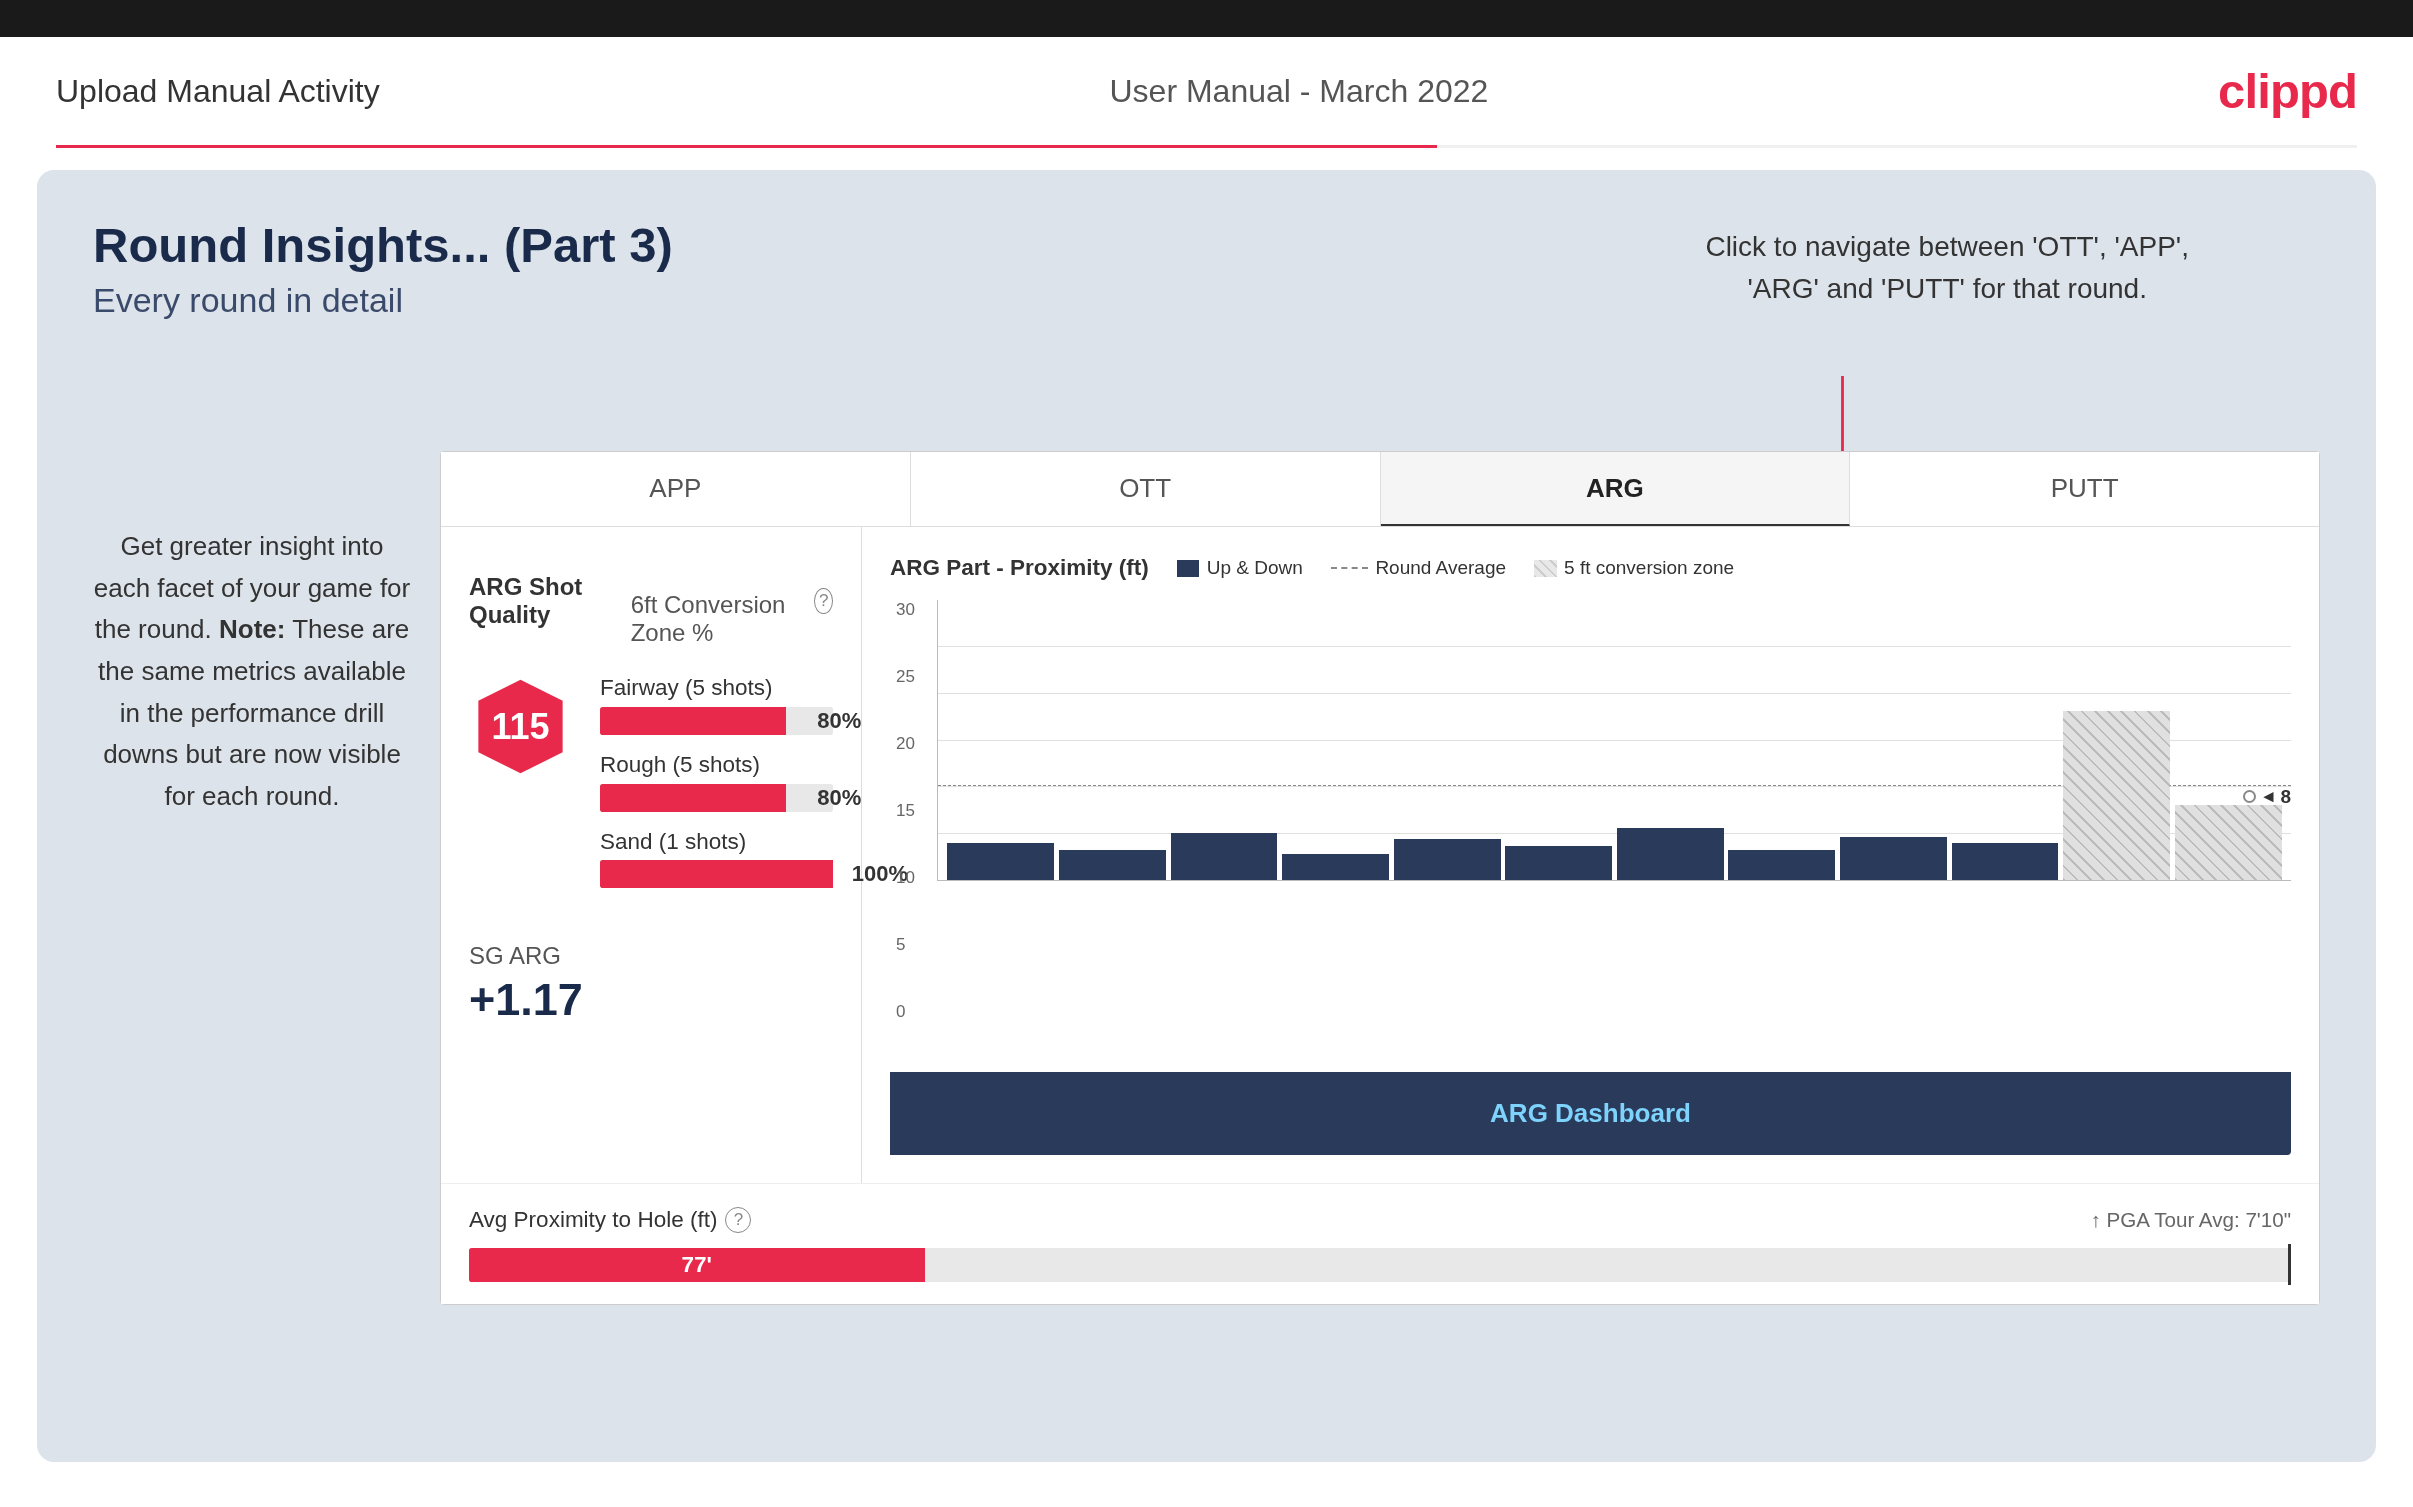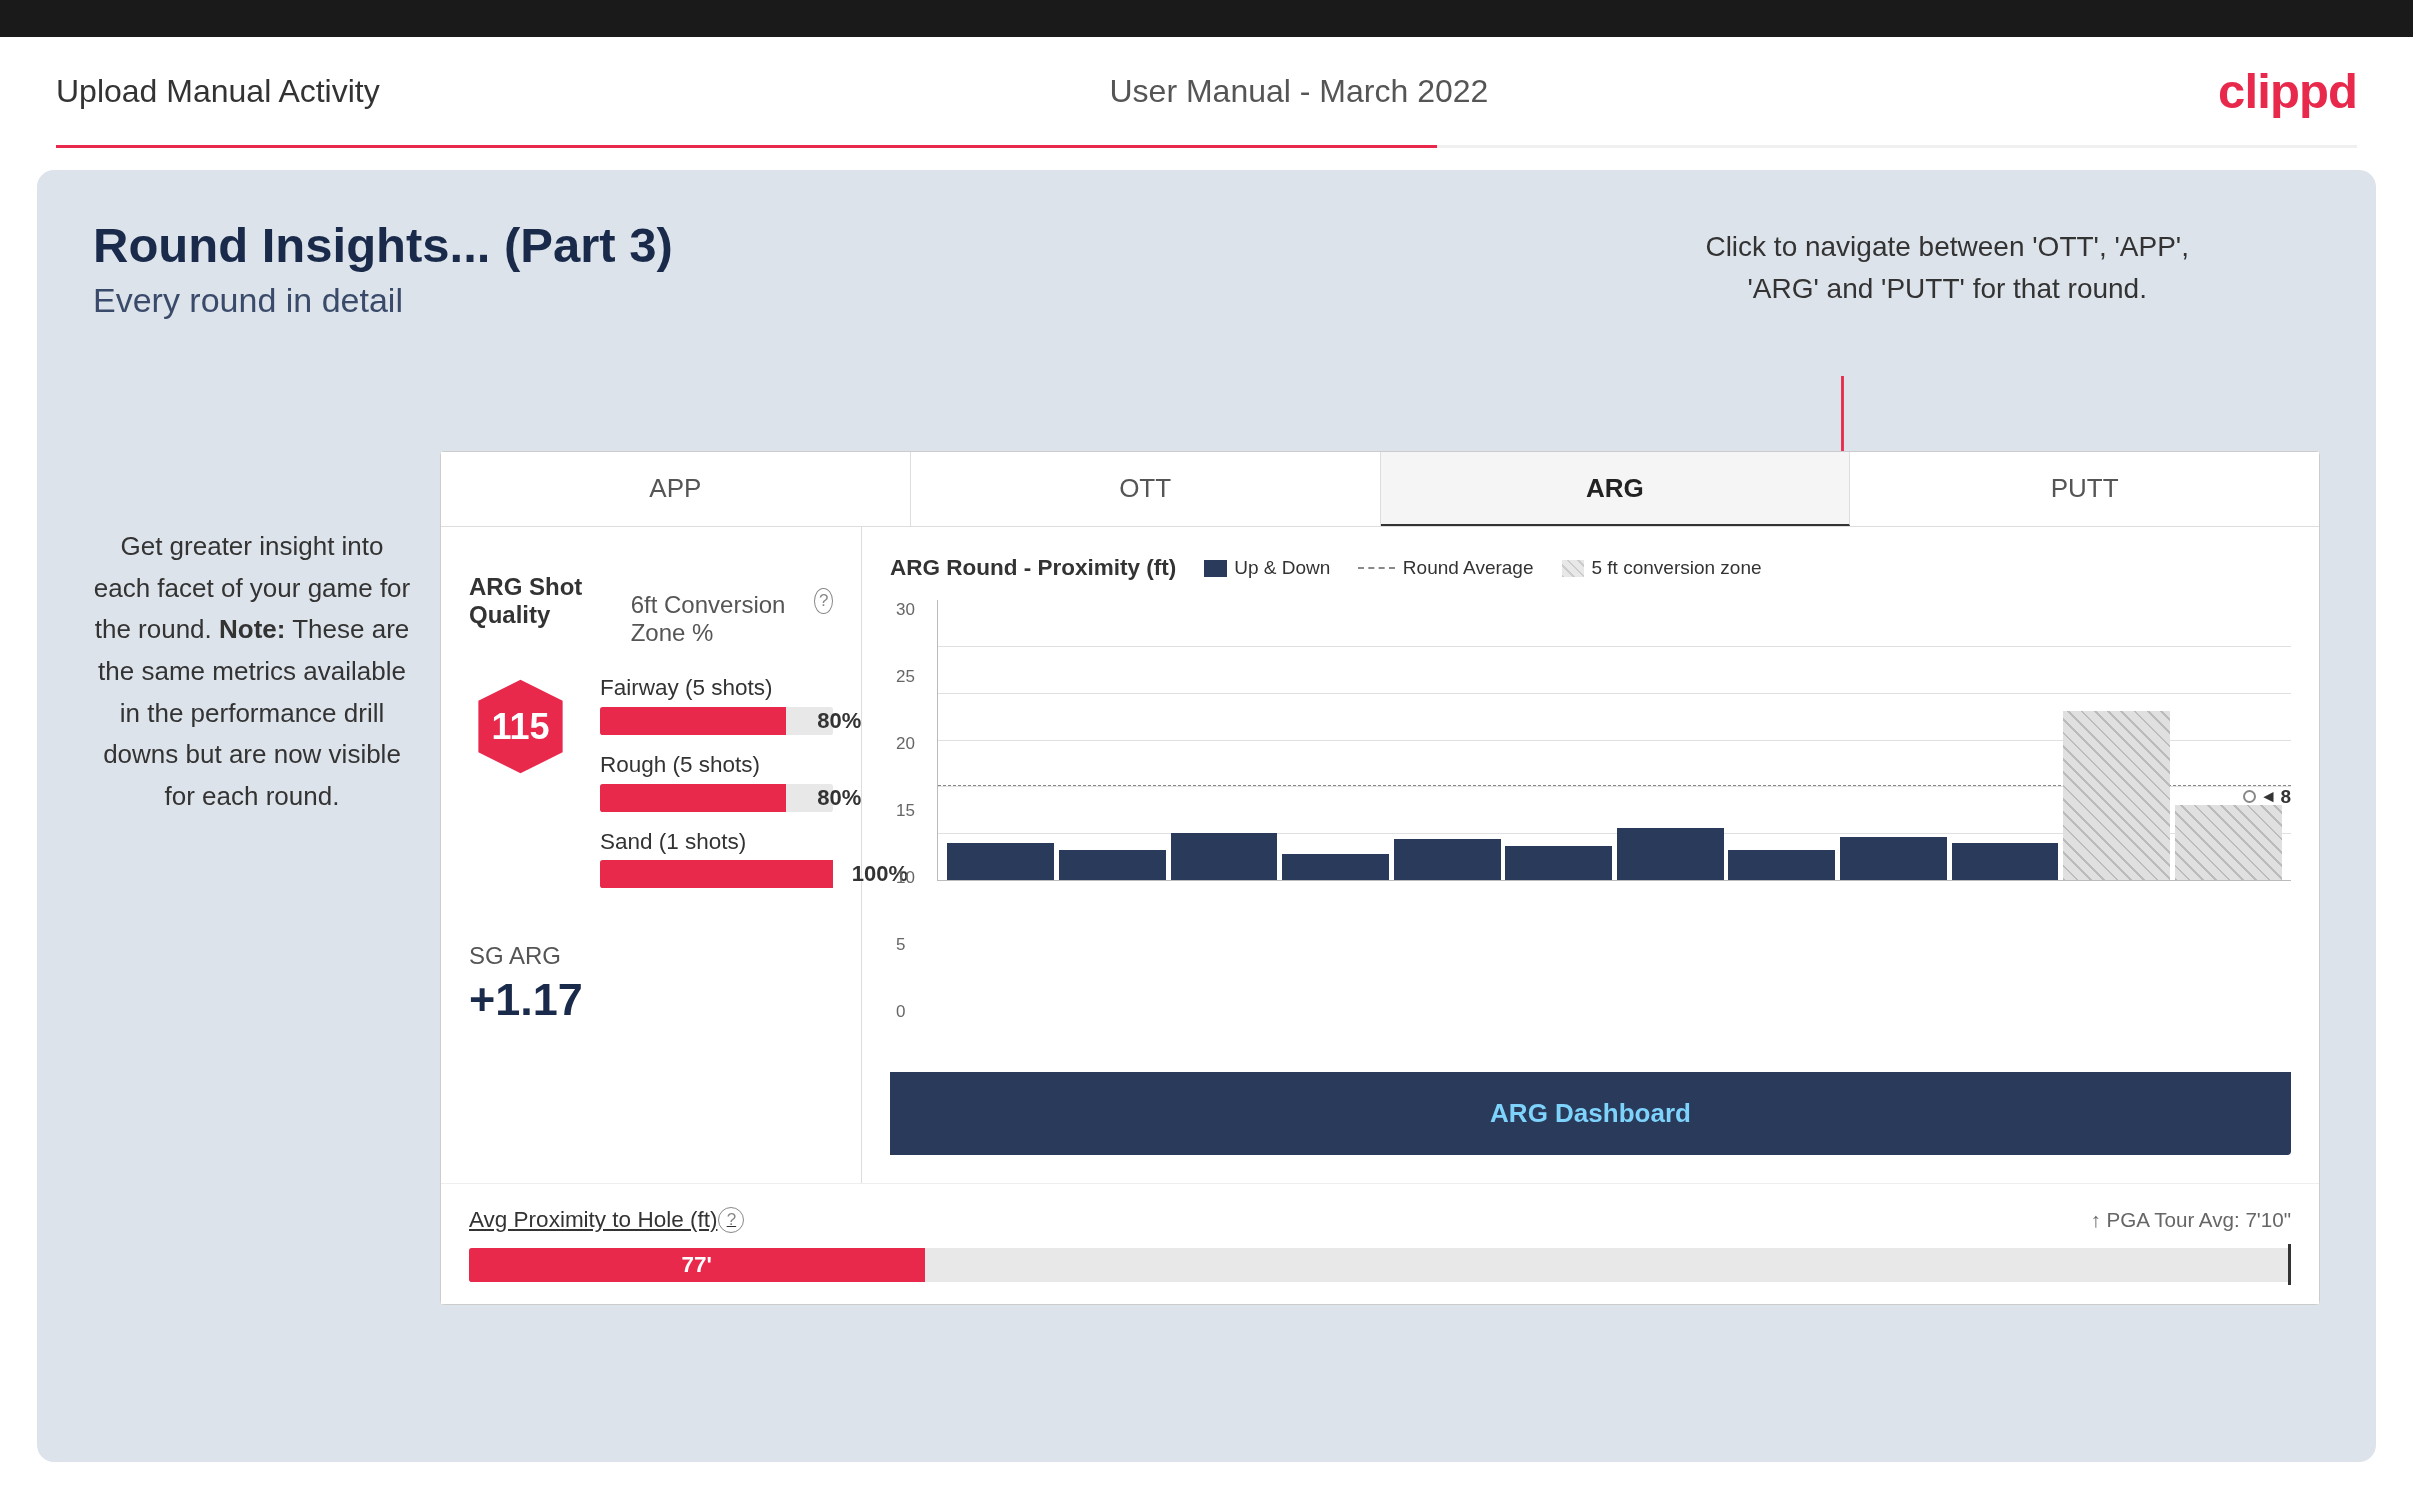--- a/index.html
+++ b/index.html
@@ -467,21 +467,21 @@
 
         <div class="sg-section">
           <div class="sg-label">SG ARG</div>
           <div class="sg-value positive">+1.17</div>
         </div>
       </div>
 
       <div class="chart-panel">
 
         <div class="chart-header">
-          <span class="chart-title">ARG Round - Proximity (ft)</span>
+          <span class="chart-title">ARG Part - Proximity (ft)</span>
           <div class="legend-item">
             <div class="legend-box dark"></div>
             <span>Up &amp; Down</span>
           </div>
           <div class="legend-item">
             <div class="legend-dashed"></div>
             <span>Round Average</span>
           </div>
           <div class="legend-item">
             <div class="legend-box checked"></div>
@@ -533,21 +533,21 @@
             </div>
           </div>
         </div>
 
         <div class="dashboard-btn" style="margin-top:22.5px;">ARG Dashboard</div>
       </div>
     </div>
 
     <div class="proximity-section" style="border-top:0.9px solid #eee; padding:22.5px 28px; background:#fff;">
       <div class="proximity-header">
-        <div style="display:flex; align-items:flex-end; gap:1px;text-decoration:underline;">
+        <div style="display:flex; align-items:flex-end; gap:8px;">
           <span class="proximity-label">Avg Proximity to Hole (ft)</span>
           <span class="help-icon">?</span>
         </div>
         <span class="pga-avg">↑ PGA Tour Avg: 7'10"</span>
       </div>
       <div class="proximity-bar-track">
         <div class="proximity-bar-fill" style="width:25%;">77'</div>
         <div class="proximity-cursor"></div>
       </div>
     </div>

